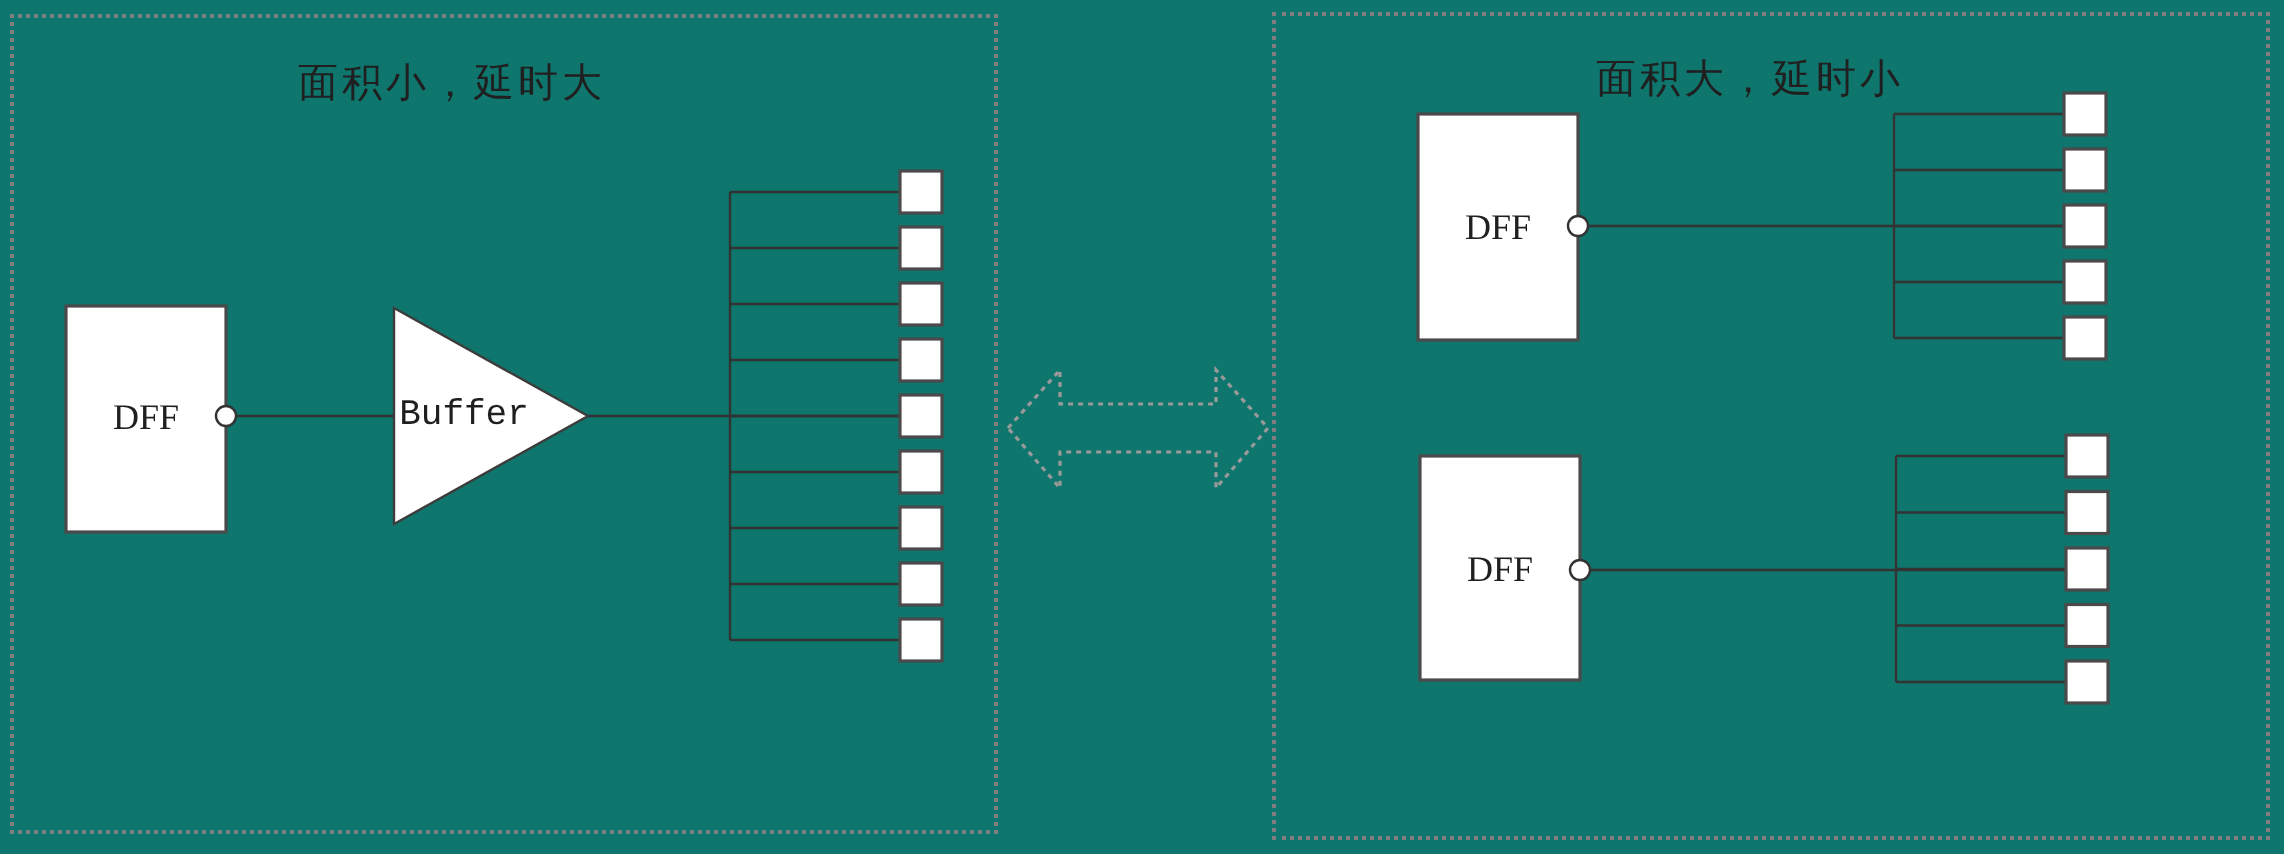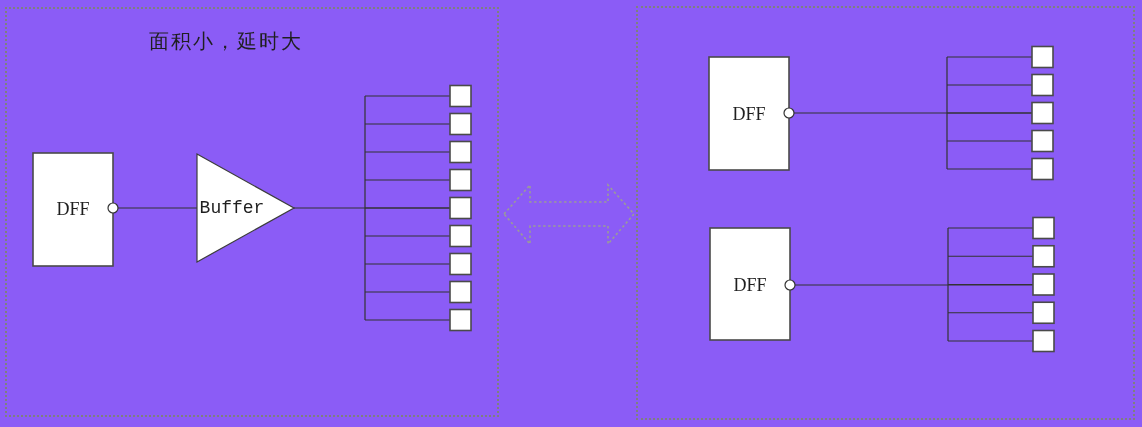--- a/index.html
+++ b/index.html
@@ -1,19 +1,19 @@
 <!DOCTYPE html>
 <html><head>
 <meta charset="utf-8">
 <style>
   html,body{margin:0;padding:0;background:#ffffff;}
   #canvas{
     position:relative;
     width:1142px;height:427px;
-    background:#8b5cf6;
+    background:#0f766e;
     overflow:hidden;
     font-family:"Liberation Serif","DejaVu Serif",serif;
   }
   .panel{
     position:absolute;
     border:2px dotted #7f7f7f;
     background:transparent;
     box-sizing:border-box;
   }
   #left-panel{left:5px;top:7px;width:494px;height:410px;}
@@ -125,19 +125,20 @@
           <rect x="1033" y="302.25" width="21" height="21" fill="#ffffff" stroke="#4a4a4a" stroke-width="1.6"></rect>
           <line x1="948" y1="341" x2="1033" y2="341" stroke="#333333" stroke-width="1.2"></line>
           <rect x="1033" y="330.5" width="21" height="21" fill="#ffffff" stroke="#4a4a4a" stroke-width="1.6"></rect>
         </g>
     </g>
 
     <polygon points="504,214 530,185 530,202 608,202 608,185 634,214 608,244 608,226 530,226 530,244" fill="none" stroke="#9a9a9a" stroke-width="1.6" stroke-dasharray="2.5,2.5"></polygon>
   </svg>
 
   <div class="panel-title" id="left-title">面积小，延时大</div>
+  <div class="panel-title" id="right-title">面积大，延时小</div>
 
   <div class="gate-label" id="dff1-label">DFF</div>
   <div class="gate-label" id="buffer-label">Buffer</div>
   <div class="gate-label" id="dff2-label">DFF</div>
   <div class="gate-label" id="dff3-label">DFF</div>
 
 </div>
 
 </body></html>

